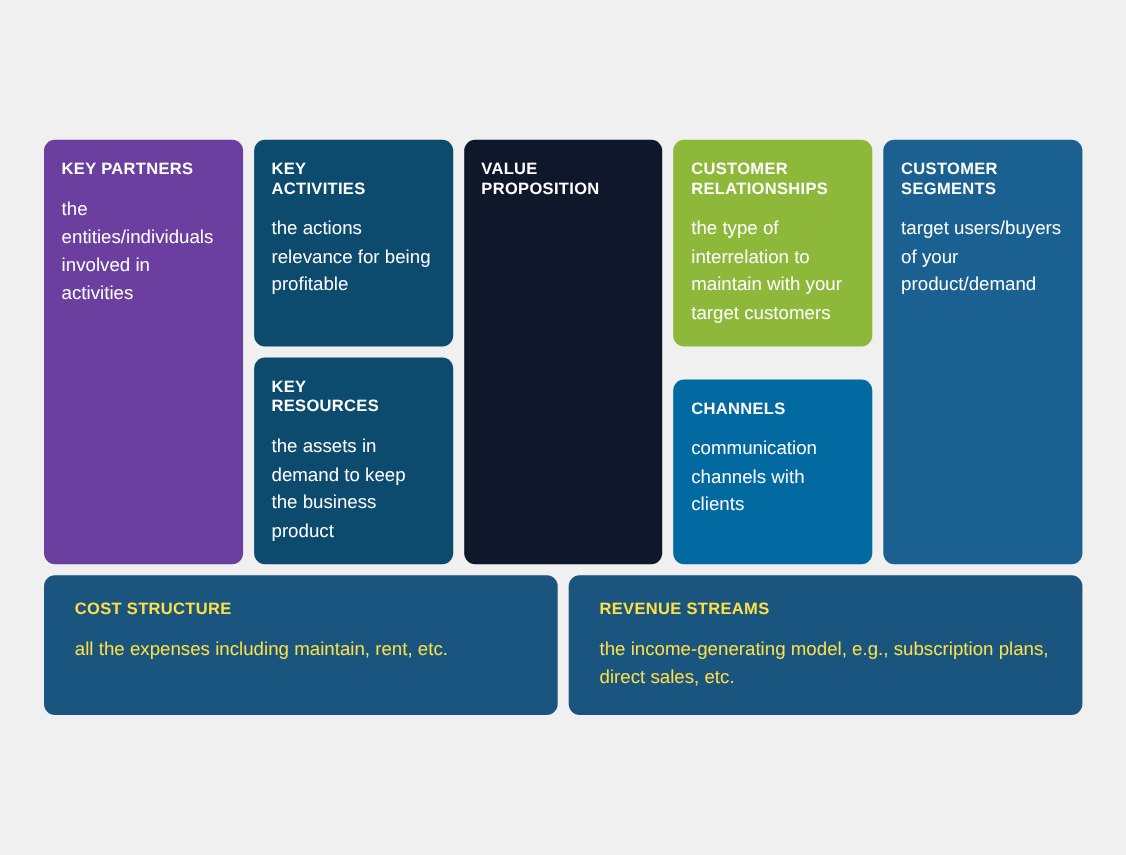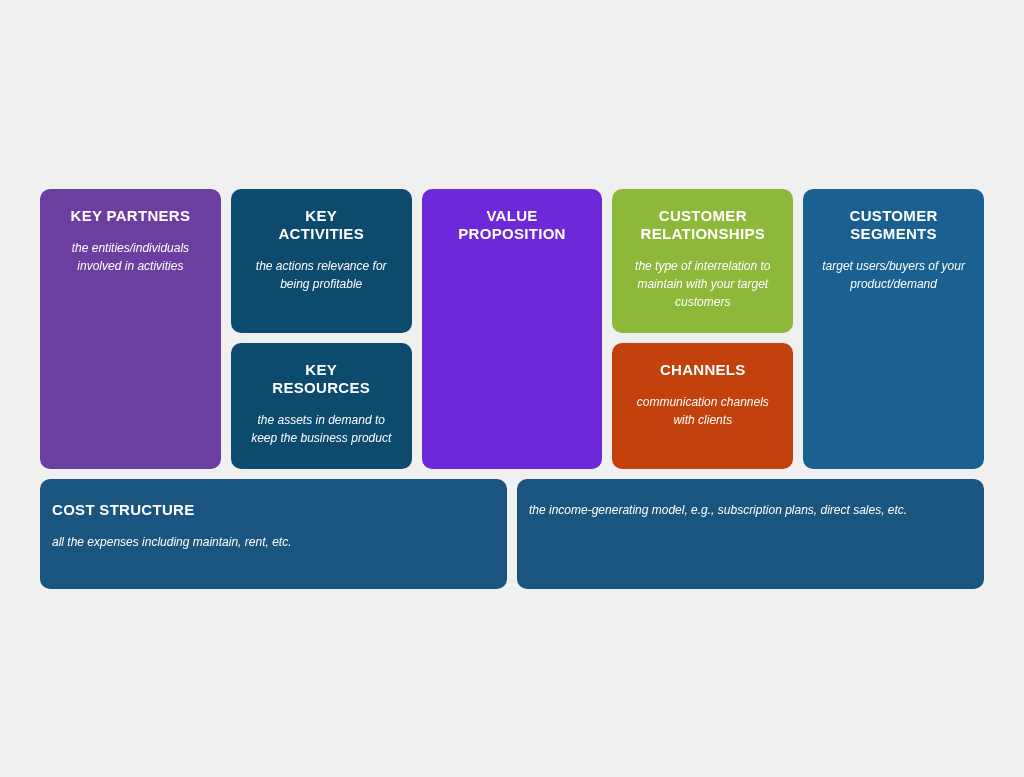--- a/index.html
+++ b/index.html
@@ -22,42 +22,40 @@
       grid-template-columns: 1fr 1fr 1fr 1fr 1fr;
       grid-template-rows: auto auto;
       gap: 10px;
       margin-bottom: 10px;
     }
     .card {
       border-radius: 10px;
       padding: 18px 16px;
       color: white;
       min-height: 120px;
-      text-align: center;
     }
     .card-title {
       font-size: 15px;
       font-weight: 900;
       text-transform: uppercase;
       line-height: 1.2;
       margin-bottom: 14px;
       letter-spacing: 0.3px;
     }
     .card-desc {
-      font-size: 12px;
+      font-size: 17px;
       line-height: 1.5;
       font-weight: 400;
-      font-style: italic;
     }
     
     .purple { background-color: #6b3fa0; }
     .orange { background-color: #0c4a6e; }
-    .green-dark { background-color: #6d28d9; }
+    .green-dark { background-color: #0f172a; }
     .green-light { background-color: #8db83a; }
-    .teal { background-color: #c2410c; }
+    .teal { background-color: #0369a1; margin-top: 20px; }
     .blue-dark { background-color: #1a6090; }
 
     
     .key-partners {
       grid-column: 1;
       grid-row: 1 / 3;
       min-height: 280px;
     }
     
     .key-activities {
@@ -93,22 +91,22 @@
     }
 
     
     .bottom-grid {
       display: grid;
       grid-template-columns: 1fr 1fr;
       gap: 10px;
     }
     .bottom-card {
       border-radius: 10px;
-      padding: 22px 12px;
-      color: #ffffff;
+      padding: 22px 28px;
+      color: #fde047;
       min-height: 110px;
       background-color: #1a5580;
     }
   </style>
 </head>
 <body>
 
 <div class="canvas-wrapper">
   <div class="top-grid">
 
@@ -150,16 +148,17 @@
   </div>
 
   <div class="bottom-grid">
 
     <div class="bottom-card">
       <div class="card-title">COST STRUCTURE</div>
       <div class="card-desc">all the expenses including maintain, rent, etc.</div>
     </div>
 
     <div class="bottom-card">
+      <div class="card-title">REVENUE STREAMS</div>
       <div class="card-desc">the income-generating model, e.g., subscription plans, direct sales, etc.</div>
     </div>
   </div>
 </div>
 
 </body></html>

